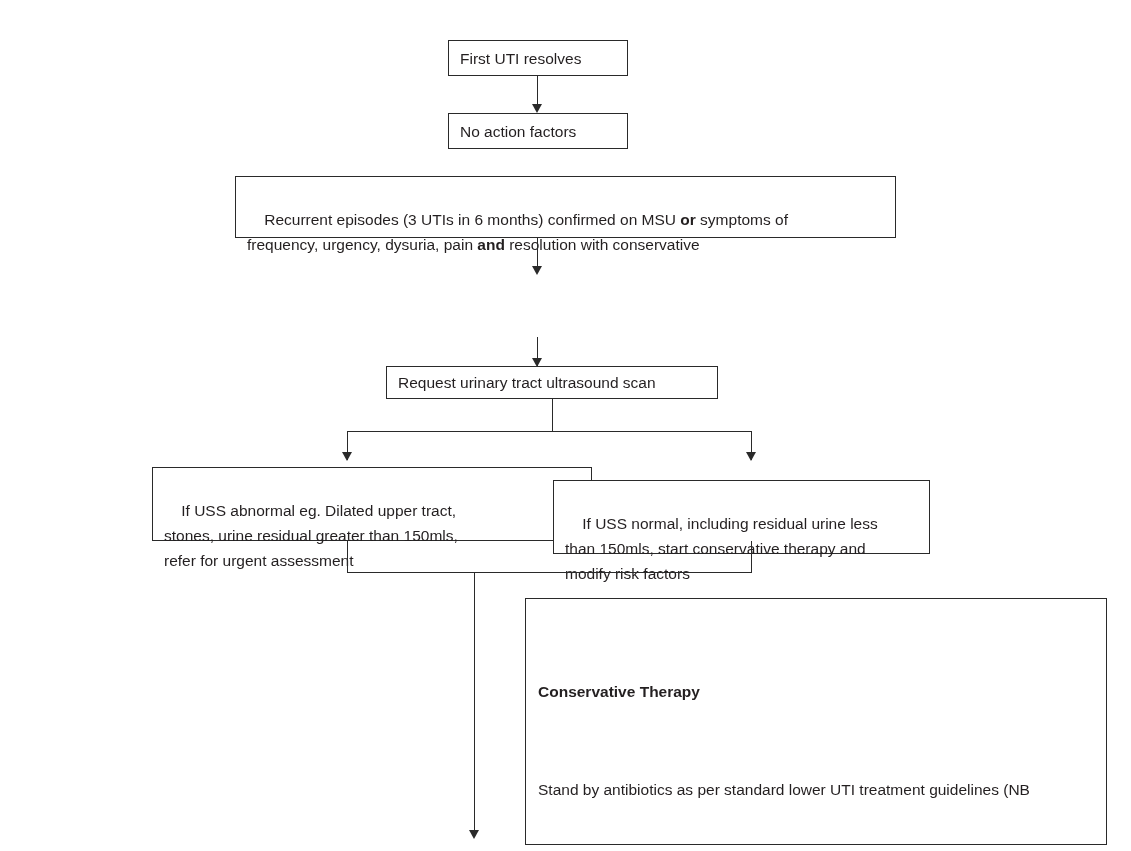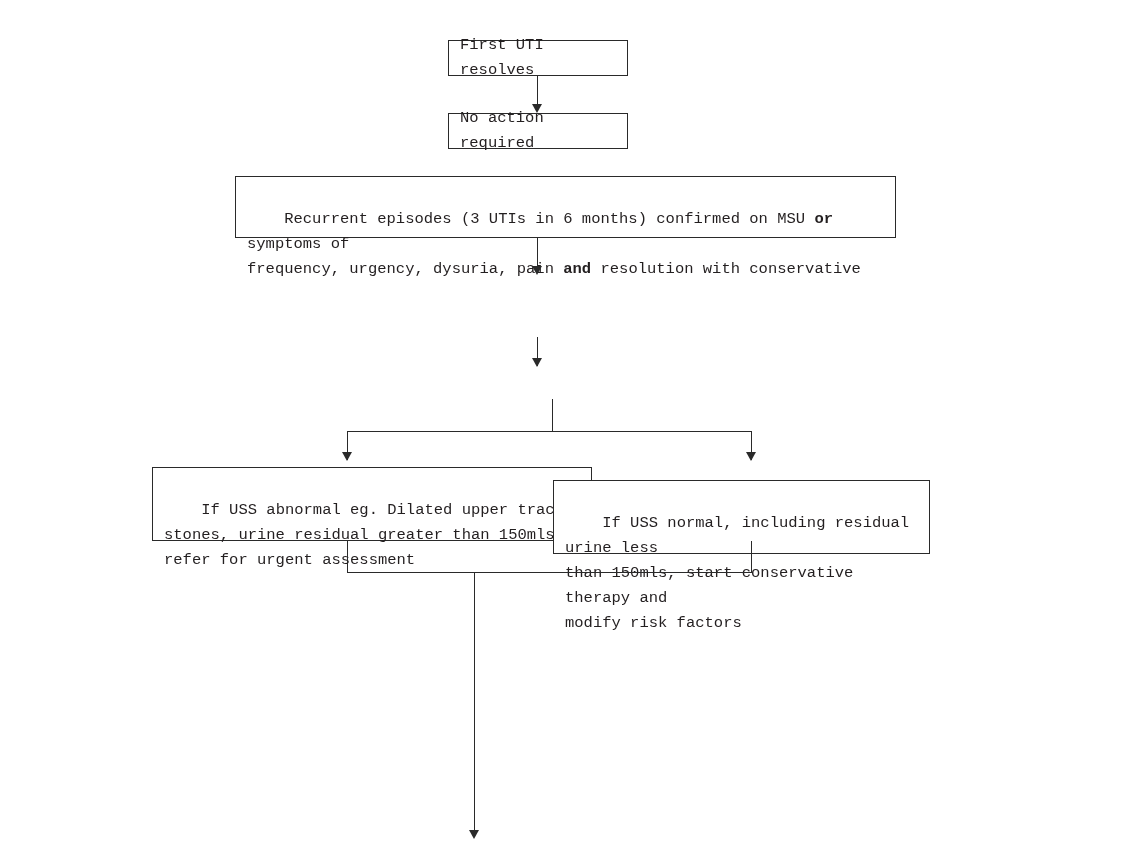--- a/index.html
+++ b/index.html
@@ -5,21 +5,21 @@
   html, body {
     margin: 0;
     padding: 0;
     background: #ffffff;
   }
   #canvas {
     position: relative;
     width: 1131px;
     height: 851px;
     background: #ffffff;
-    font-family: Liberation Mono, monospace;
+    font-family: Liberation Sans, sans-serif;
     color: #231f20;
     overflow: hidden;
     border-radius: 25px;
   }
   .node {
     position: absolute;
     box-sizing: border-box;
     border: 1.5px solid #2a2a2a;
     background: #ffffff;
     font-size: 15.5px;
@@ -63,35 +63,38 @@
 <div id="canvas">
 
   <div class="node center" id="n-first-uti" style="left:448px; top:40px; width:180px; height:36px;">
     <span>First UTI resolves</span>
   </div>
 
   <div class="vline" style="left:537px; top:76px; height:31px;"></div>
   <div class="arrowhead" style="left:532px; top:104px;"></div>
 
   <div class="node center" id="n-no-action" style="left:448px; top:113px; width:180px; height:36px;">
-    <span>No action required</span>
+    <span>No action factors</span>
   </div>
 
   <div class="node" id="n-recurrent" style="left:221px; top:176px; width:661px; height:62px;margin-left:14px;">
     <span><span>Recurrent episodes (3 UTIs in 6 months) confirmed on MSU </span><b>or</b><span> symptoms of
 frequency, urgency, dysuria, pain </span><b>and</b><span> resolution with conservative</span></span>
   </div>
 
   <div class="vline" style="left:537px; top:238px; height:31px;"></div>
   <div class="arrowhead" style="left:532px; top:266px;"></div>
 
 
   <div class="vline" style="left:537px; top:337px; height:29px;"></div>
   <div class="arrowhead" style="left:532px; top:358px;"></div>
 
+  <div class="node center" id="n-request-uss" style="left:386px; top:366px; width:332px; height:33px;">
+    <span>Request urinary tract ultrasound scan</span>
+  </div>
 
   <div class="vline" style="left:552px; top:399px; height:32px;"></div>
   <div class="hline" style="left:347px; top:431px; width:405px;"></div>
   <div class="vline" style="left:347px; top:431px; height:29px;"></div>
   <div class="arrowhead" style="left:342px; top:452px;"></div>
   <div class="vline" style="left:751px; top:431px; height:29px;"></div>
   <div class="arrowhead" style="left:746px; top:452px;"></div>
 
   <div class="node" id="n-uss-abnormal" style="left:152px; top:467px; width:440px; height:74px;">
     <span>If USS abnormal eg. Dilated upper tract,
@@ -104,14 +107,26 @@
 than 150mls, start conservative therapy and
 modify risk factors</span>
   </div>
 
   <div class="vline" style="left:347px; top:541px; height:32px;"></div>
   <div class="vline" style="left:751px; top:541px; height:32px;"></div>
   <div class="hline" style="left:347px; top:572px; width:405px;"></div>
   <div class="vline" style="left:474px; top:572px; height:261px;"></div>
   <div class="arrowhead" style="left:469px; top:830px;"></div>
 
+  <div class="node" id="ct-box" style="left:525px; top:598px; width:582px; height:247px;">
+
+    <div id="ct-title">Conservative Therapy</div>
+
+    <div class="ct-line">Stand by antibiotics as per standard lower UTI treatment guidelines (NB</div>
+    
+    
+    
+    
+
+    
+  </div>
 
 </div>
 
 </body></html>

